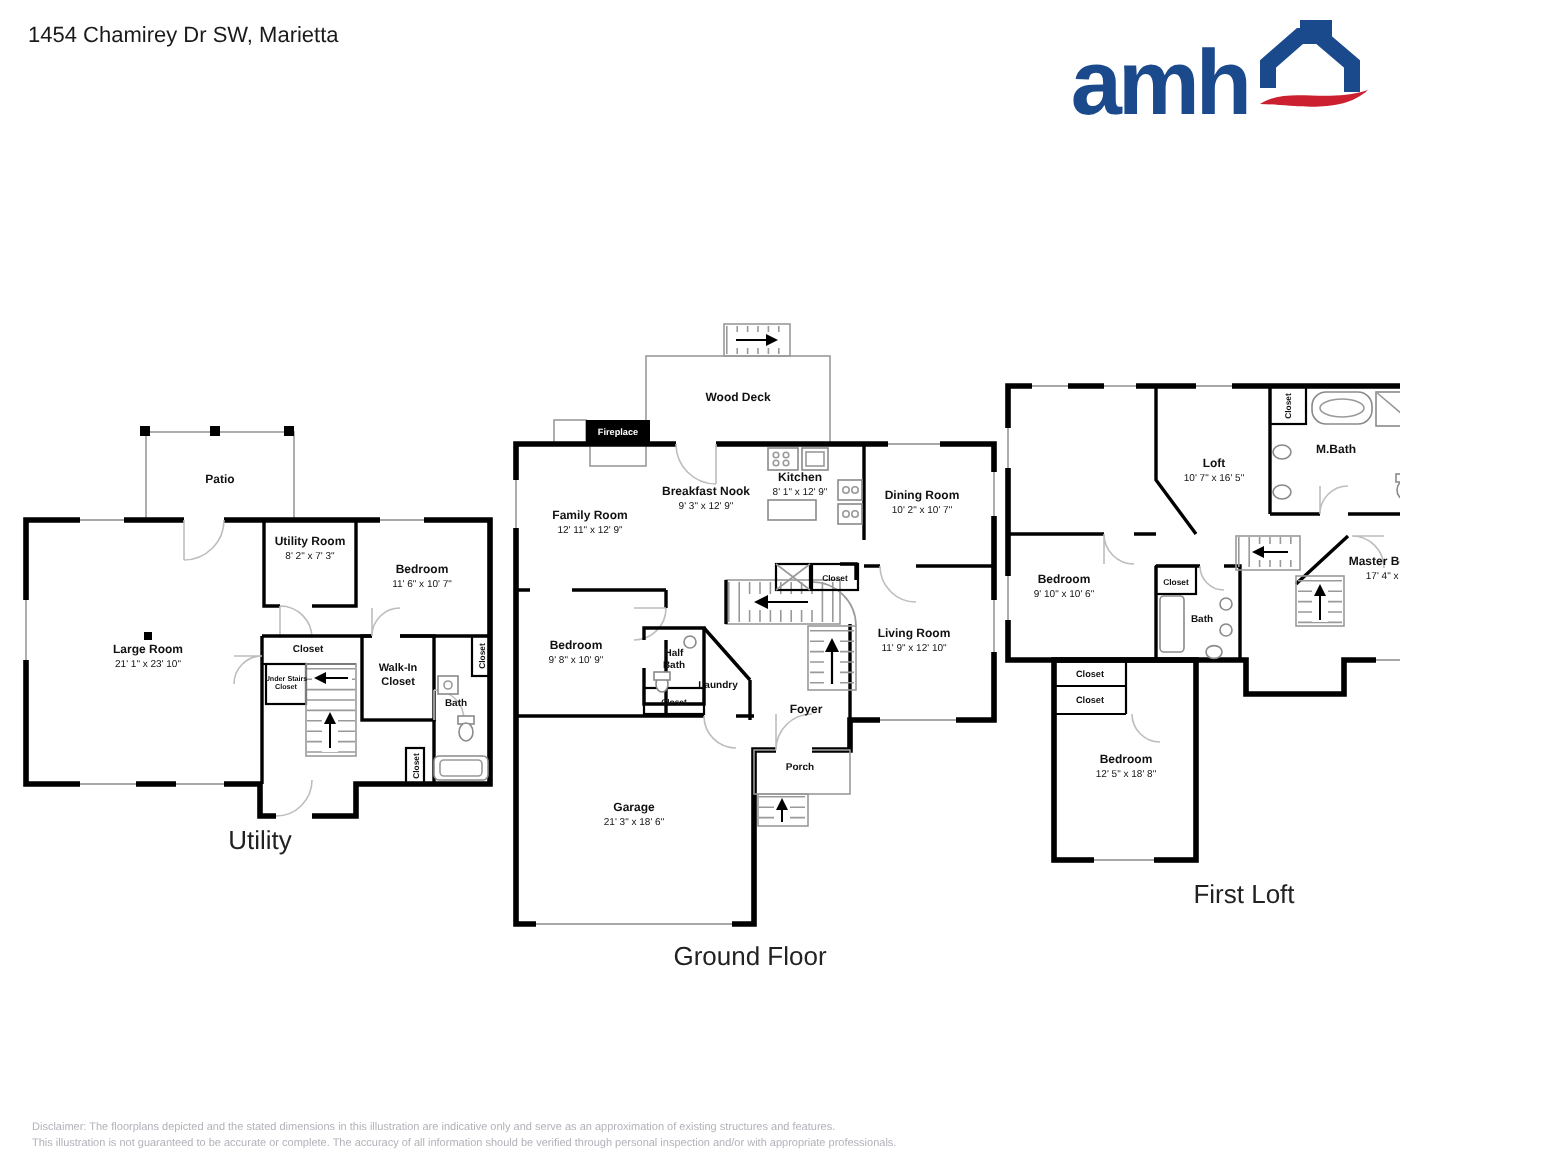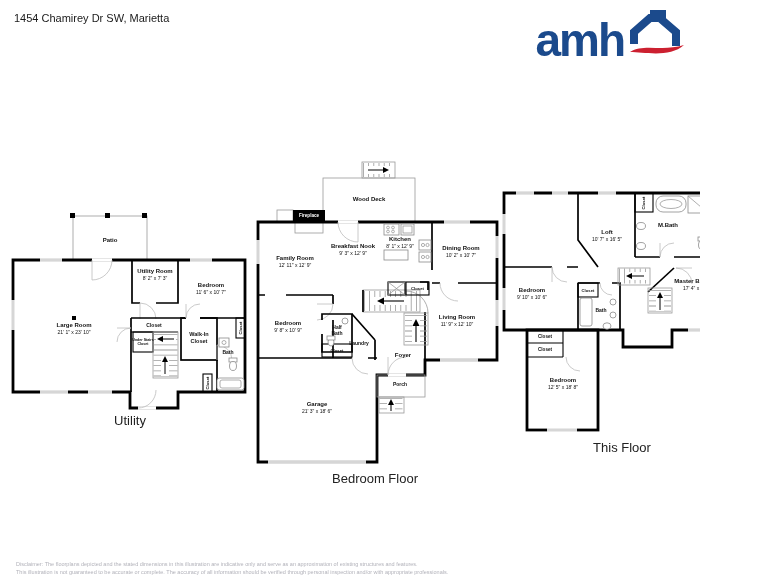--- a/index.html
+++ b/index.html
@@ -392,21 +392,21 @@
   <div class="rlabel" style="left:403px;top:356px">
     <div>Foyer</div>
     </div>
   <div class="rlabel" style="left:400px;top:384px;font-size:5px">
     <div>Porch</div>
     </div>
   <div class="rlabel" style="left:317px;top:408px">
     <div>Garage</div>
     <div class="dims">21' 3" x 18' 6"</div>
     </div>
-  <div class="floor-title" style="left:375px;top:478px">Bedroom Floor</div>
+  <div class="floor-title" style="left:375px;top:478px">Ground Floor</div>
 
   <div class="rlabel" style="left:607px;top:236px">
     <div>Loft</div>
     <div class="dims">10' 7" x 16' 5"</div>
     </div>
   <div class="rlabel" style="left:668px;top:226px">
     <div>M.Bath</div>
     </div>
   <div class="rlabel wrap" style="left:726px;top:221px;width:30px;font-size:5.5px">
     <div>Walk-In Closet</div>
@@ -431,20 +431,20 @@
   <div class="rlabel" style="left:545px;top:336.5px;font-size:4.6px">
     <div>Closet</div>
     </div>
   <div class="rlabel" style="left:545px;top:350px;font-size:4.6px">
     <div>Closet</div>
     </div>
   <div class="rlabel" style="left:563px;top:384px">
     <div>Bedroom</div>
     <div class="dims">12' 5" x 18' 8"</div>
     </div>
-  <div class="floor-title" style="left:622px;top:447px">This Floor</div>
+  <div class="floor-title" style="left:622px;top:447px">First Loft</div>
 
   <div class="disclaimer">
     <div>Disclaimer: The floorplans depicted and the stated dimensions in this illustration are indicative only and serve as an approximation of existing structures and features.</div>
     <div>This illustration is not guaranteed to be accurate or complete. The accuracy of all information should be verified through personal inspection and/or with appropriate professionals.</div>
   </div>
 
 </div>
 
 </body></html>

